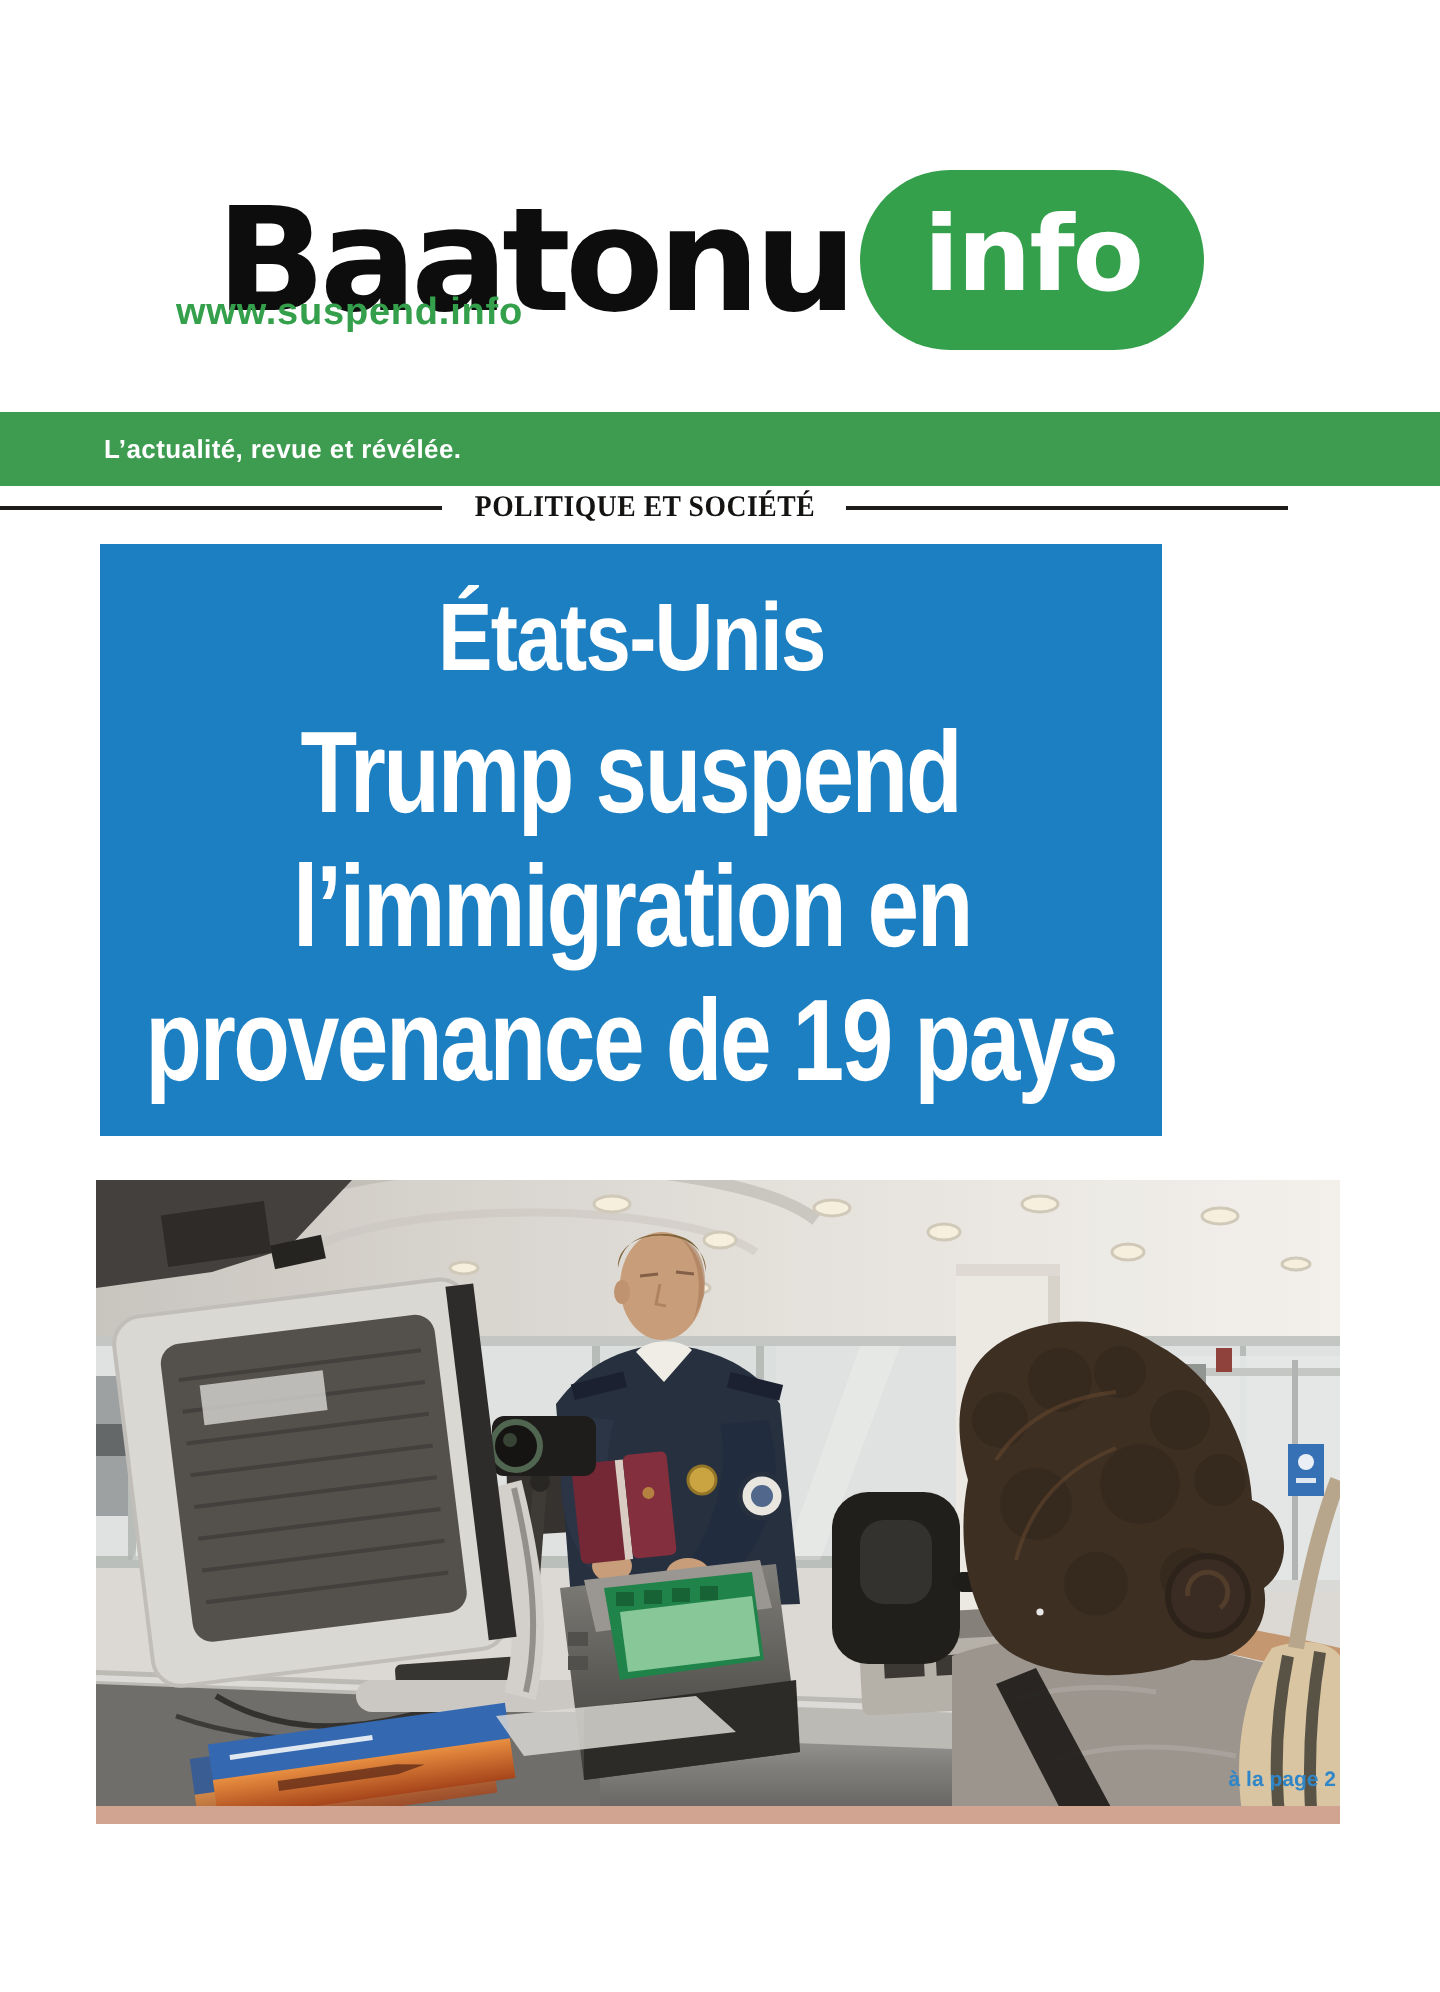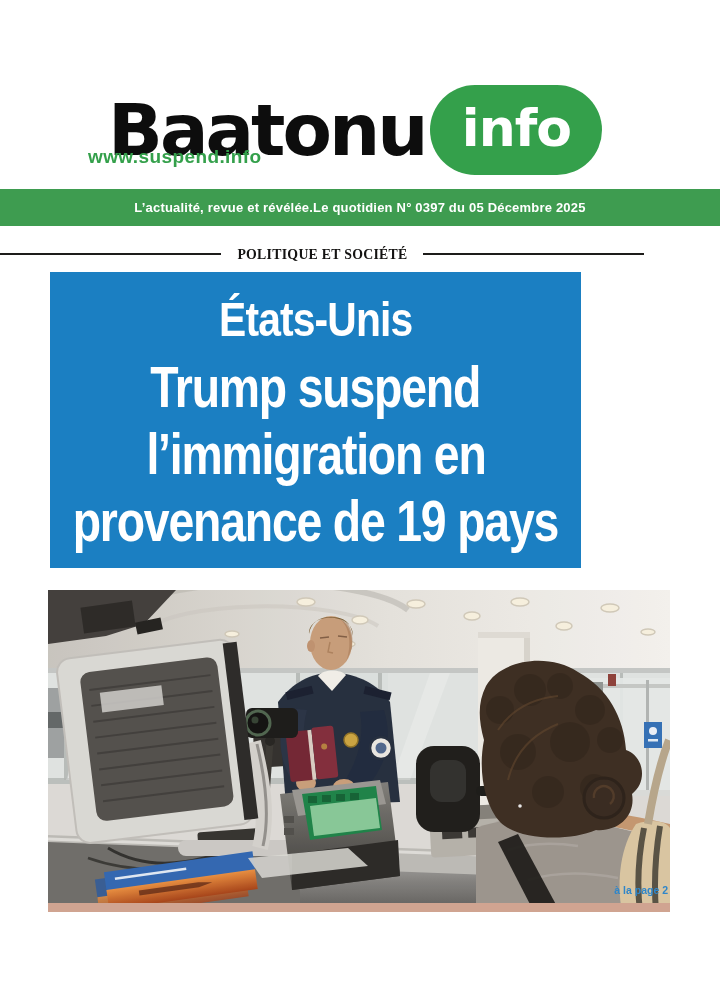--- a/index.html
+++ b/index.html
@@ -39,23 +39,23 @@
     color:#ffffff;letter-spacing:-1px;padding-bottom:4px;
   }
   .site-url{
     position:absolute;left:88px;top:146px;
     font-weight:700;font-size:19px;letter-spacing:.4px;
     color:var(--brand-green);
   }
 
   
   .topbar{
-    position:absolute;left:0;top:189px;width:720px;height:37px;
+    position:absolute;left:0;top:206px;width:720px;height:37px;
     background:var(--bar-green);
-    display:flex;align-items:center;justify-content:center;
+    display:flex;align-items:center;justify-content:space-between;
     padding:0 52px;
   }
   .topbar .tagline{color:#fff;font-weight:700;font-size:13px;letter-spacing:.2px;}
   .topbar .edition{color:#fff;font-weight:700;font-size:13px;letter-spacing:.2px;}
 
   
   .section-divider{
     position:absolute;left:0;top:245px;width:644px;height:18px;
     display:flex;align-items:center;
   }
@@ -106,21 +106,20 @@
   <div class="logo-row">
     <div class="logo-text">Baatonu</div>
     <div class="logo-pill">
       <span>info</span>
     </div>
   </div>
   <div class="site-url">www.suspend.info</div>
 
   <div class="topbar">
     <div class="tagline">L’actualité, revue et révélée.</div>
-    <div class="edition">Le quotidien N° 0397 du 05 Décembre 2025</div>
   </div>
 
   <div class="section-divider">
     <div class="rule"></div>
     <div class="label">POLITIQUE ET SOCIÉTÉ</div>
     <div class="rule"></div>
   </div>
 
   <div class="headline-box">
     <div class="kicker">États-Unis</div>

